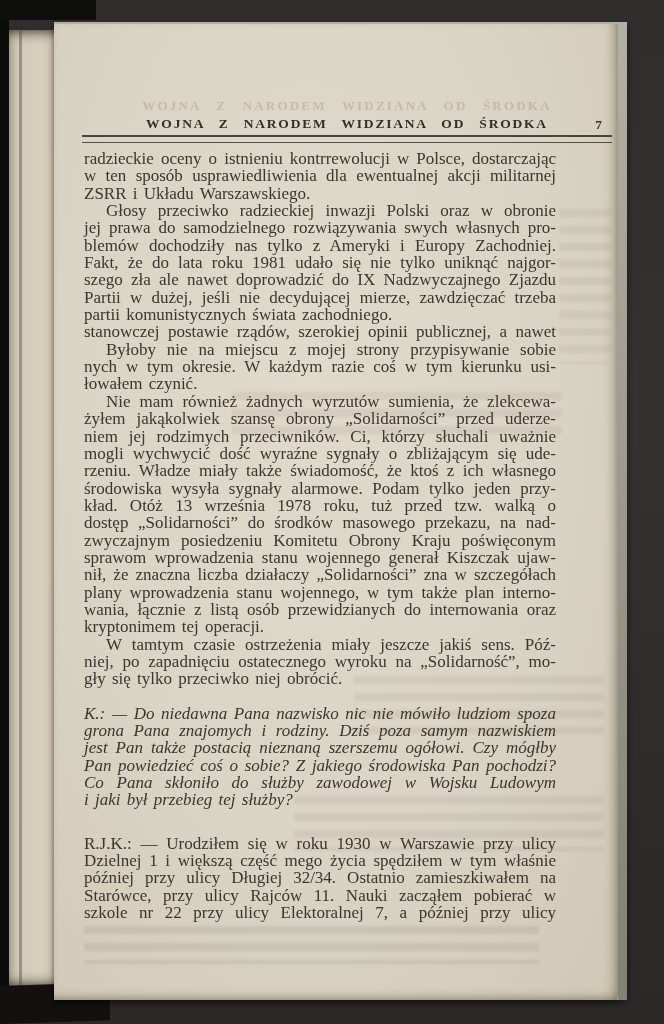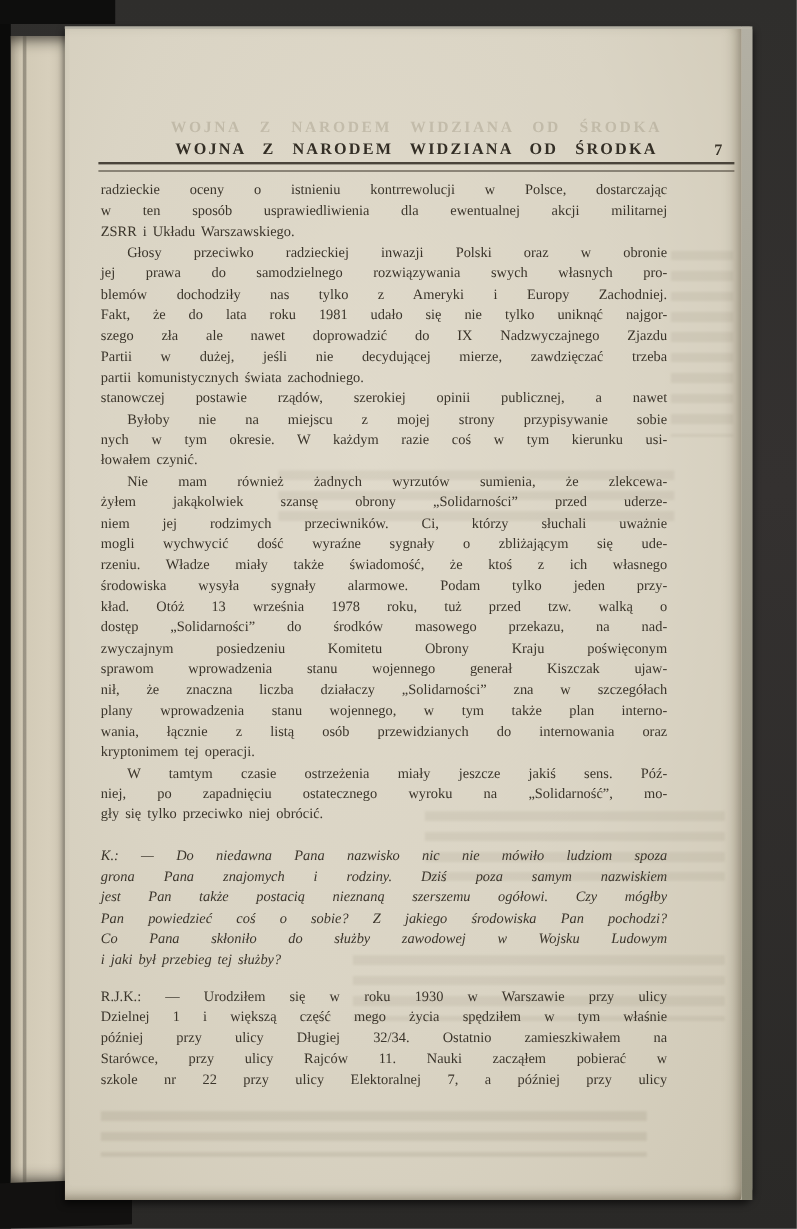--- a/index.html
+++ b/index.html
@@ -62,25 +62,25 @@
   }
   .page-number{position:absolute;right:10px;top:1px;font-weight:700;font-size:13.5px;color:#3a352b;}
   .rule{
     position:absolute;left:28px;top:111px;width:530px;height:5px;
     border-top:2px solid #4a443a;border-bottom:1px solid #554f43;
   }
 
   
   .text-block{
     position:absolute;left:30px;top:126px;width:472px;
-    font-size:12px;line-height:17.35px;color:#3b352b;
+    font-size:17px;line-height:17.35px;color:#3b352b;
   }
   .para{margin:0;padding:0;}
   .para.gap-lg{margin-top:17px;}
-  .para.gap-sm{margin-top:13px;}
+  .para.gap-sm{margin-top:26px;}
   .para.italic{font-style:italic;word-spacing:2px;}
   .line{display:block;text-align:justify;text-align-last:justify;word-spacing:1px;white-space:normal;}
   .line.last{text-align-last:left;word-spacing:2px;}
   .para.indent .line:first-child{text-indent:22px;}
 </style>
 </head>
 <body>
 
 <div class="black-left"></div>
 <div class="black-corner-tl"></div>

